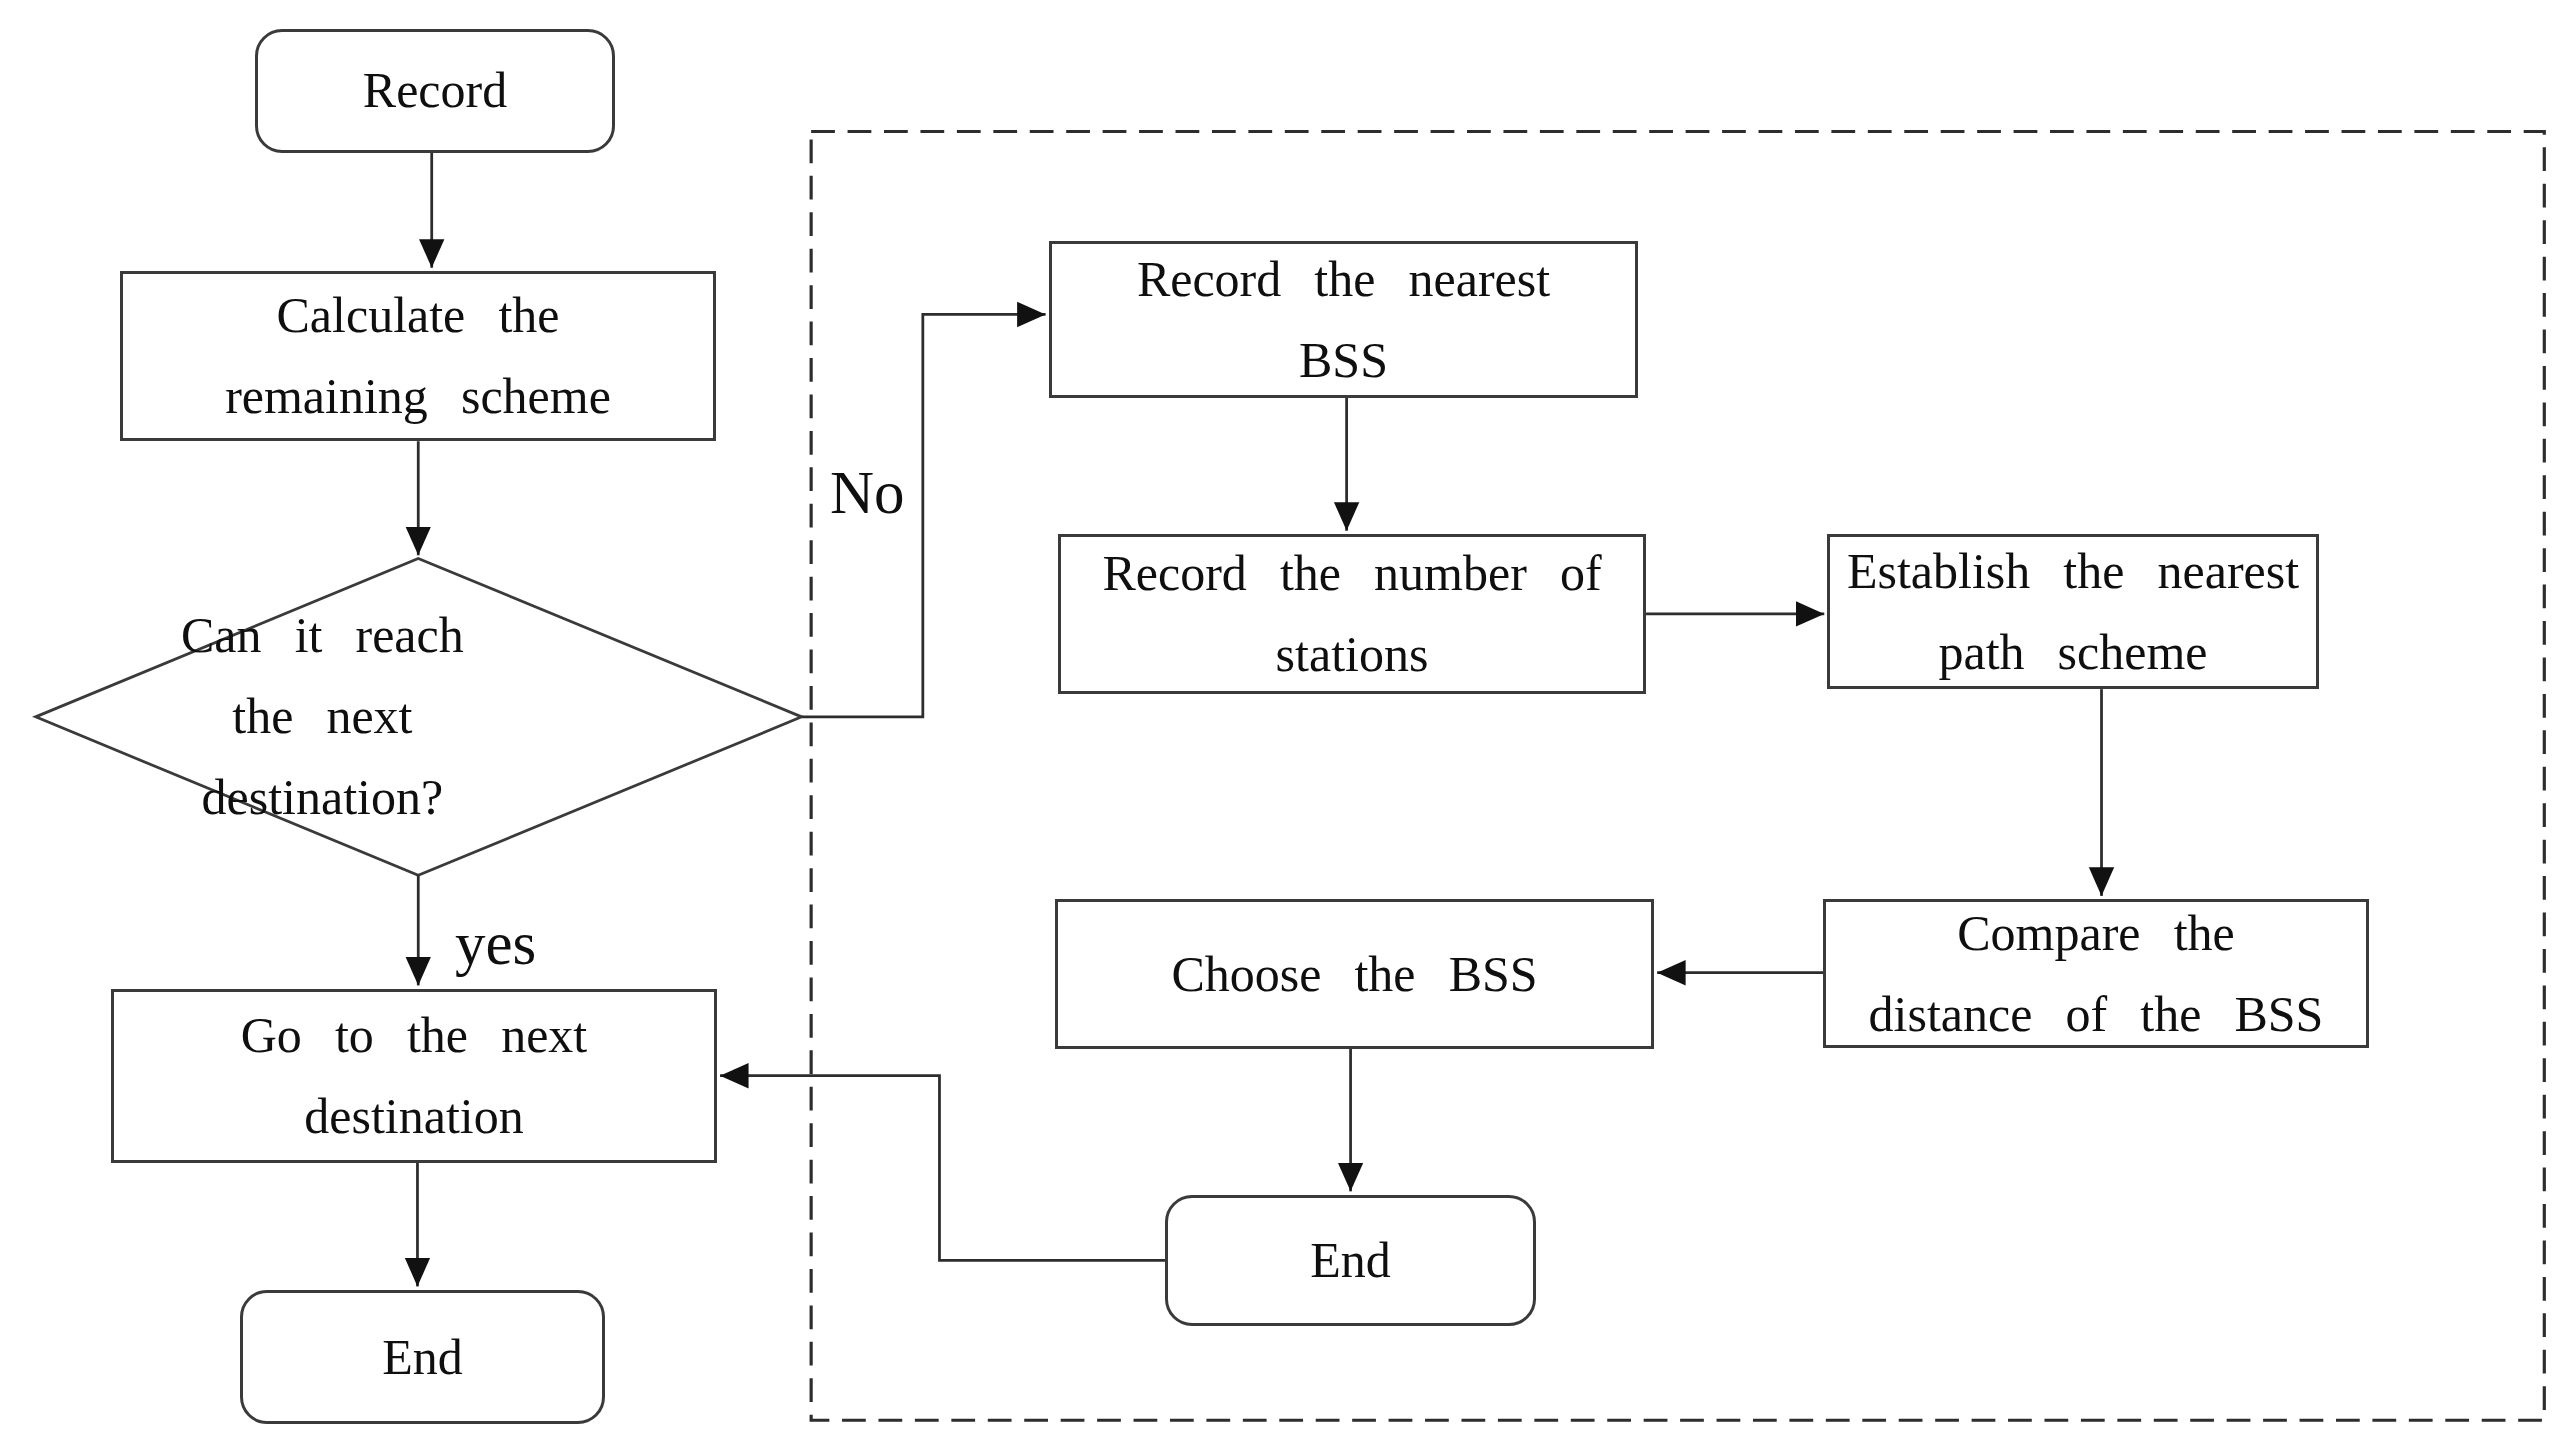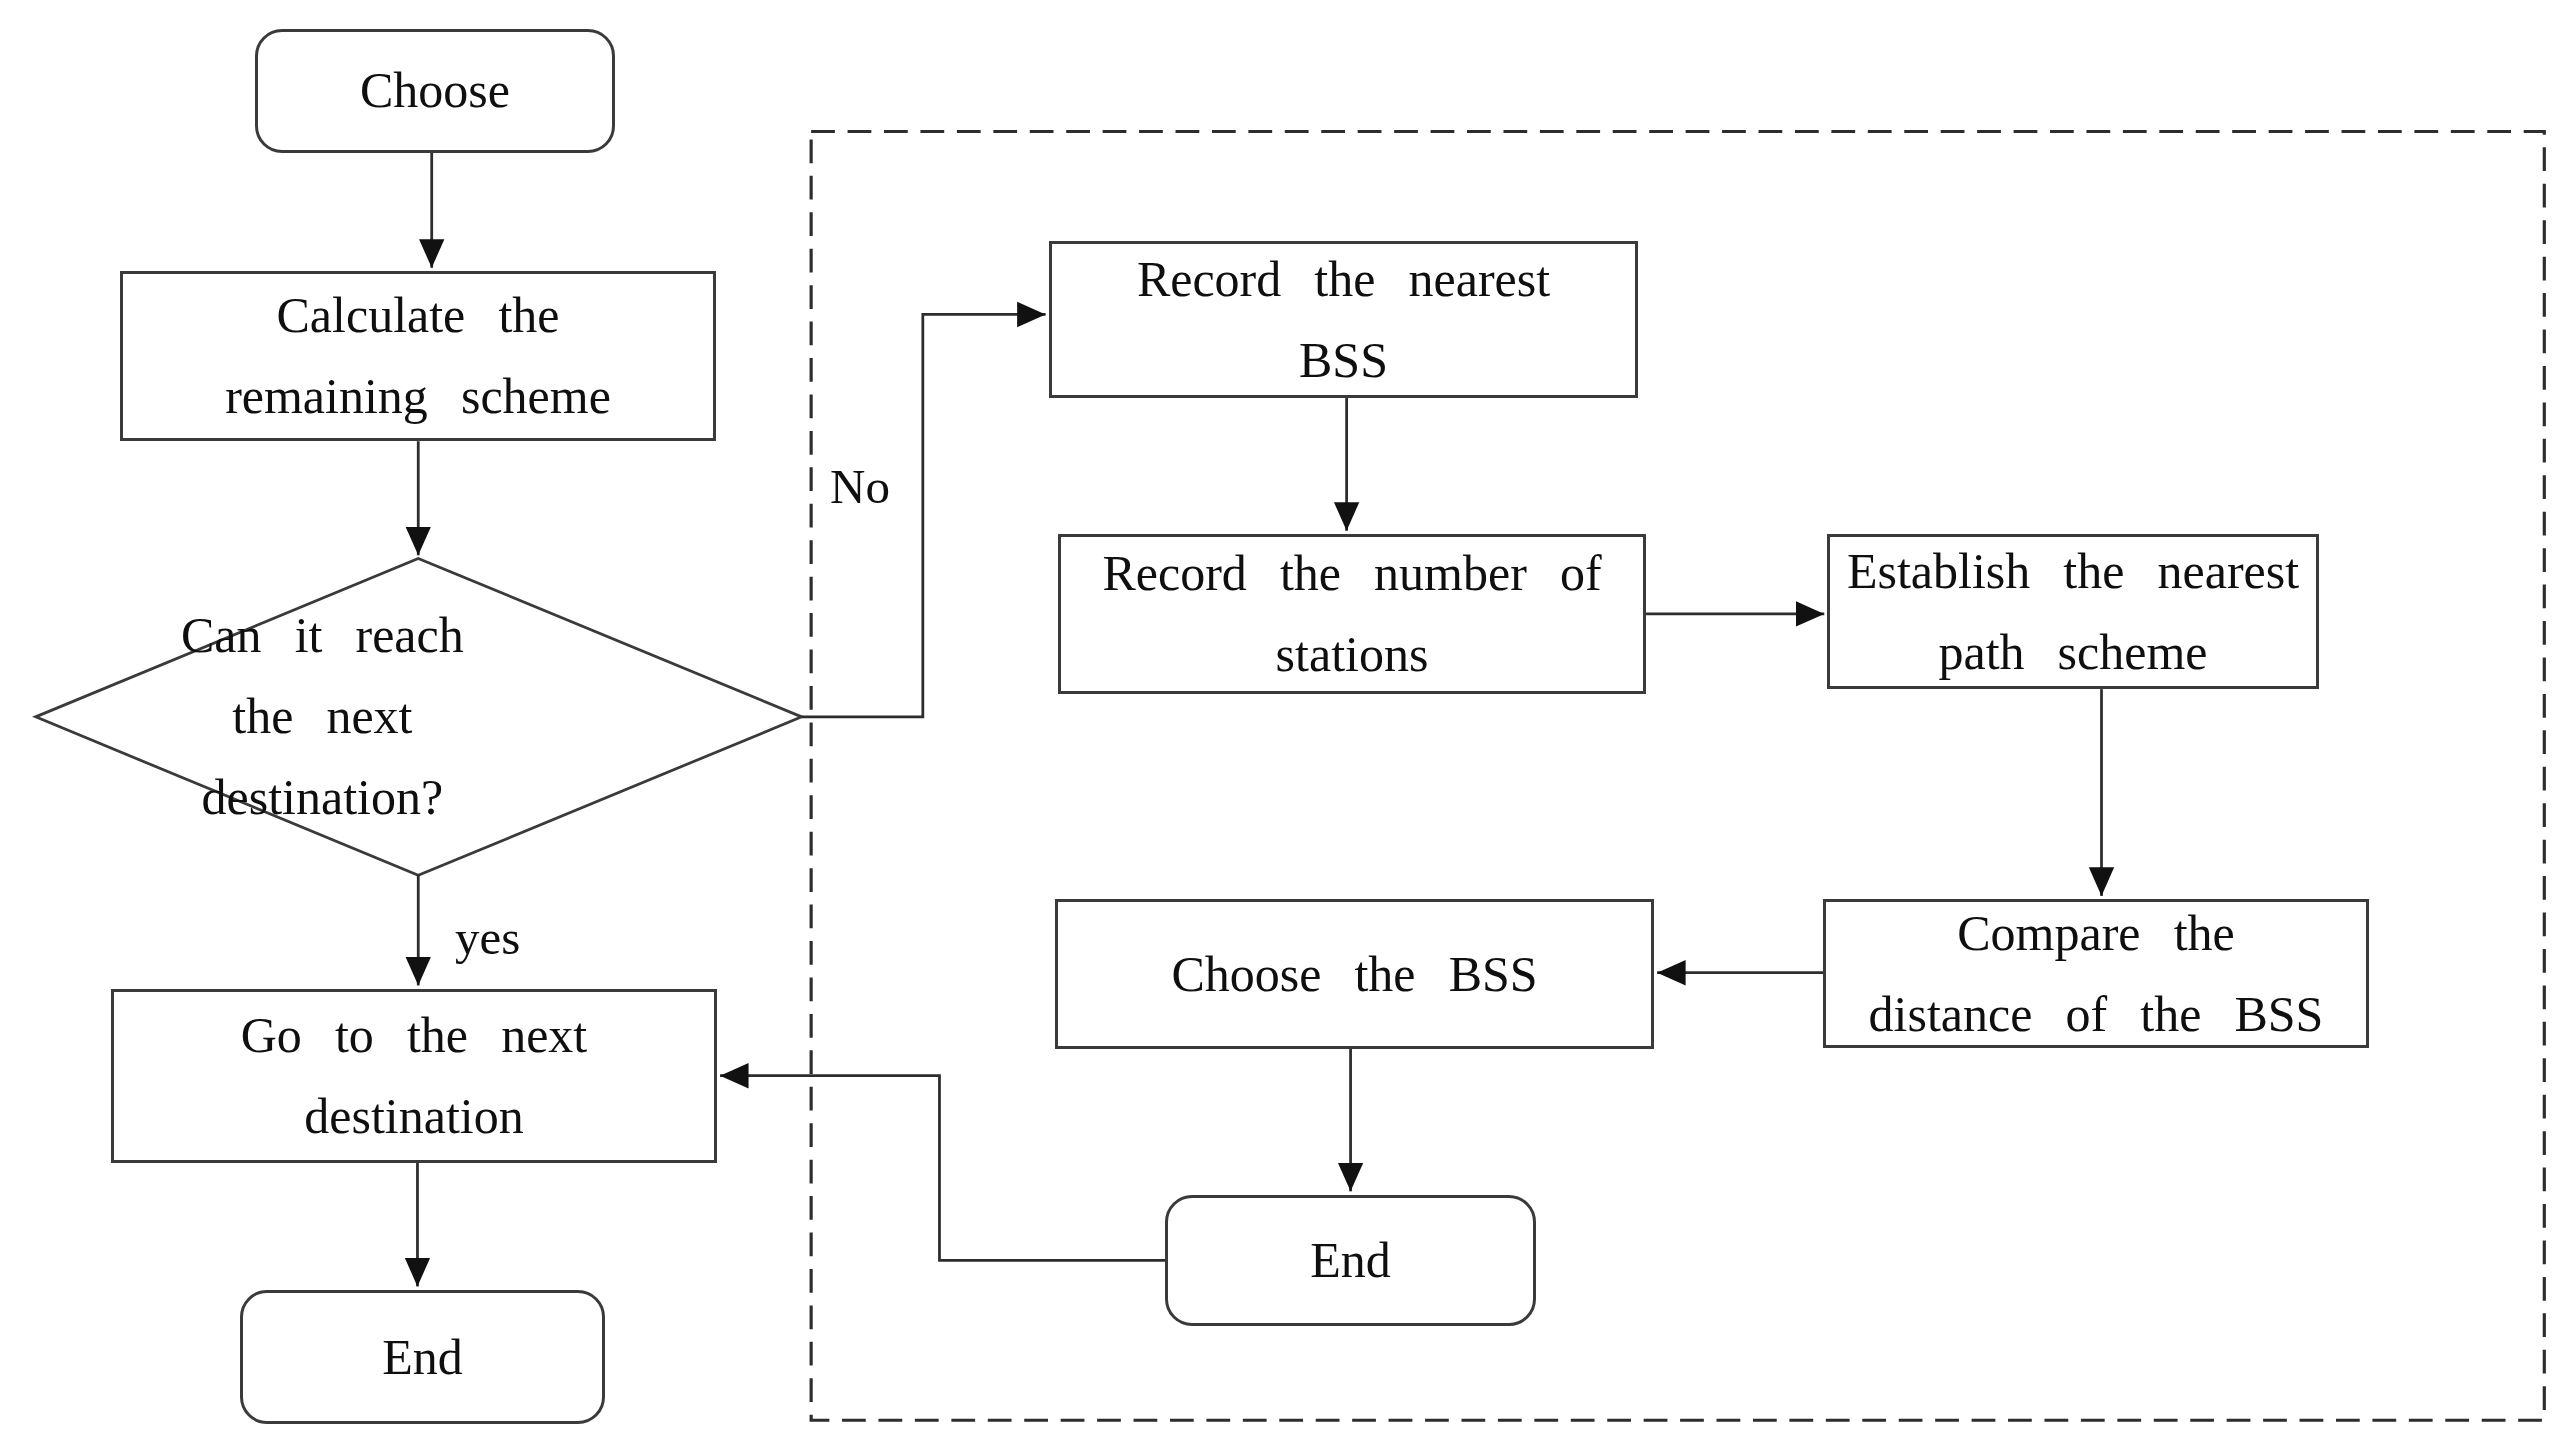--- a/index.html
+++ b/index.html
@@ -42,21 +42,21 @@
   .diamond-text {
     position: absolute;
     display: flex;
     align-items: center;
     text-align: center;
     background: transparent;
     font-family: Liberation Serif, serif;
   }
   .edge-label {
     position: absolute;
-    font-size: 49px;
+    font-size: 61px;
     color: #0f0f0f;
   }
 </style>
 </head>
 <body>
 
 <div class="canvas">
 
   <svg class="edge-layer" viewBox="0 0 3252 1828" xmlns="http://www.w3.org/2000/svg">
     <defs>
@@ -76,21 +76,21 @@
     <polyline points="1012,905 1165,905 1165,397 1320,397" fill="none" stroke="#2d2d2d" stroke-width="3.5" marker-end="url(#arrow)"></polyline>
     <polyline points="1700,502 1700,670" fill="none" stroke="#2d2d2d" stroke-width="3.5" marker-end="url(#arrow)"></polyline>
     <polyline points="2078,775 2303,775" fill="none" stroke="#2d2d2d" stroke-width="3.5" marker-end="url(#arrow)"></polyline>
     <polyline points="2653,870 2653,1131" fill="none" stroke="#2d2d2d" stroke-width="3.5" marker-end="url(#arrow)"></polyline>
     <polyline points="2302,1228 2092,1228" fill="none" stroke="#2d2d2d" stroke-width="3.5" marker-end="url(#arrow)"></polyline>
     <polyline points="1705,1324 1705,1504" fill="none" stroke="#2d2d2d" stroke-width="3.5" marker-end="url(#arrow)"></polyline>
     <polyline points="1471,1591 1186,1591 1186,1358 909,1358" fill="none" stroke="#2d2d2d" stroke-width="3.5" marker-end="url(#arrow)"></polyline>
   </svg>
 
   <div class="node rounded" style="left:255px; top:28.5px; width:360px; height:124px;">
-    <span class="node-label">Choose</span>
+    <span class="node-label">Record</span>
   </div>
 
   <div class="node" style="left:120px; top:271px; width:596px; height:170px;">
     <span class="node-label">Calculate the
 remaining scheme</span>
   </div>
 
   <div class="diamond-text" style="left:181px; top:590px; width:475px; height:253px;">
     <span class="diamond-label">Can it reach
 the next

